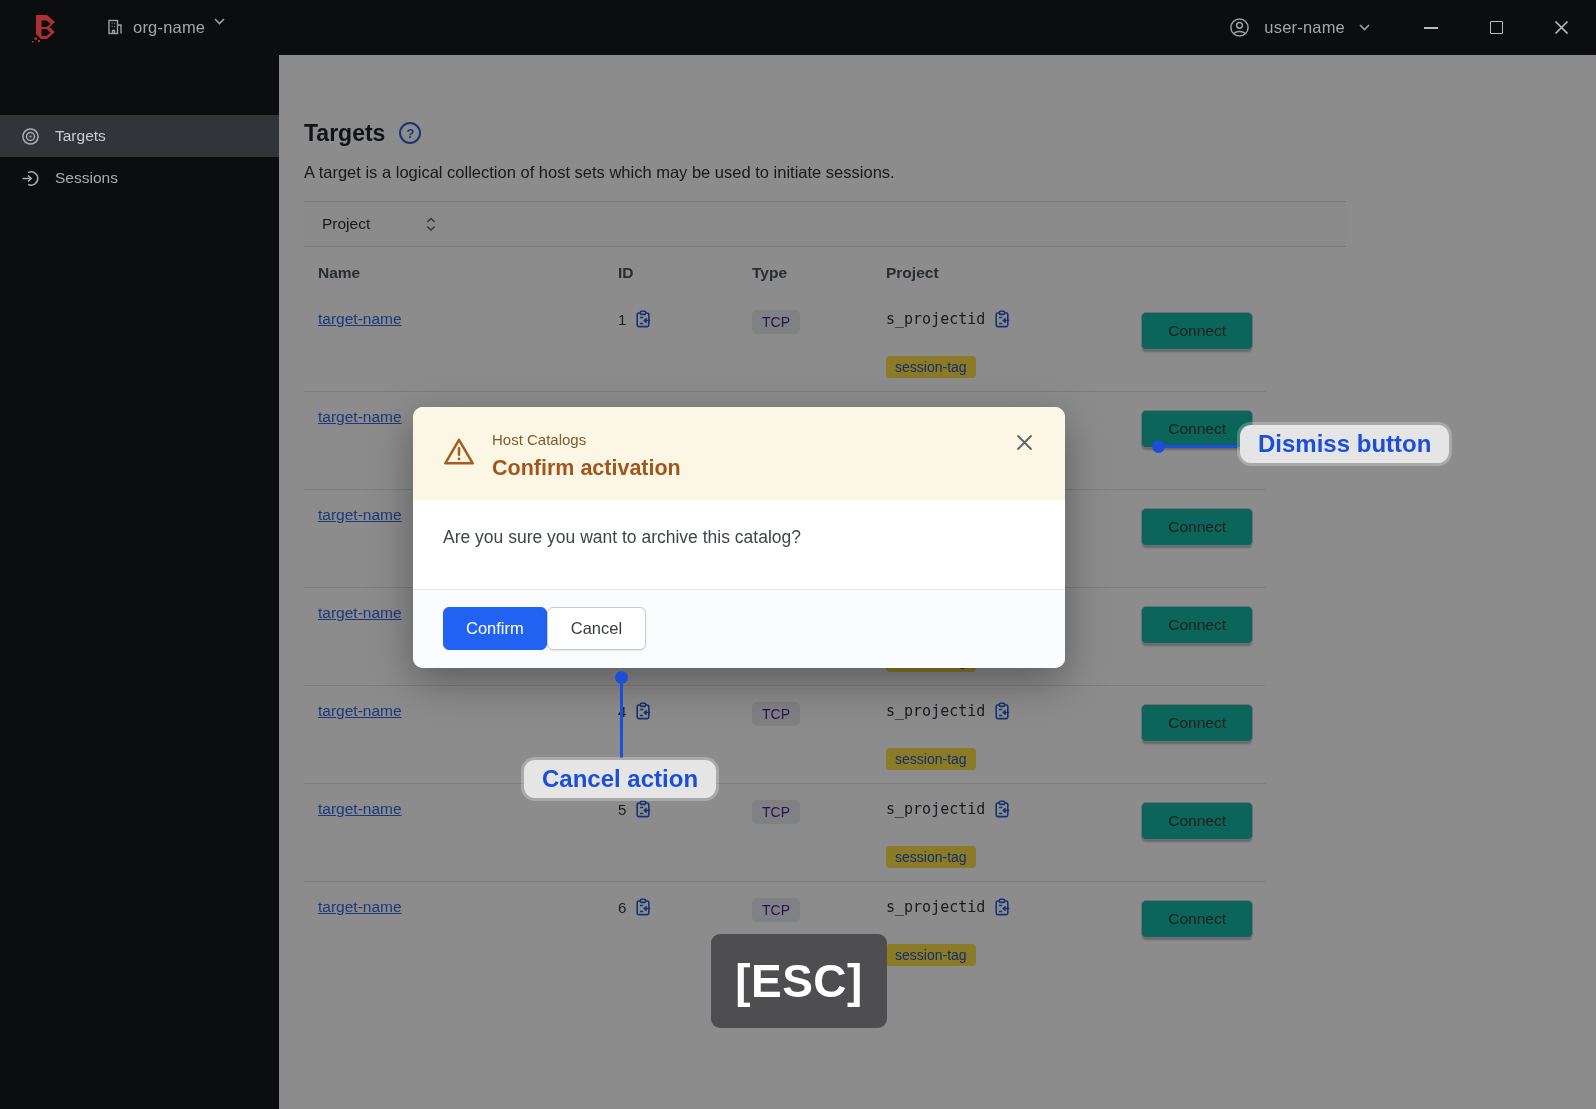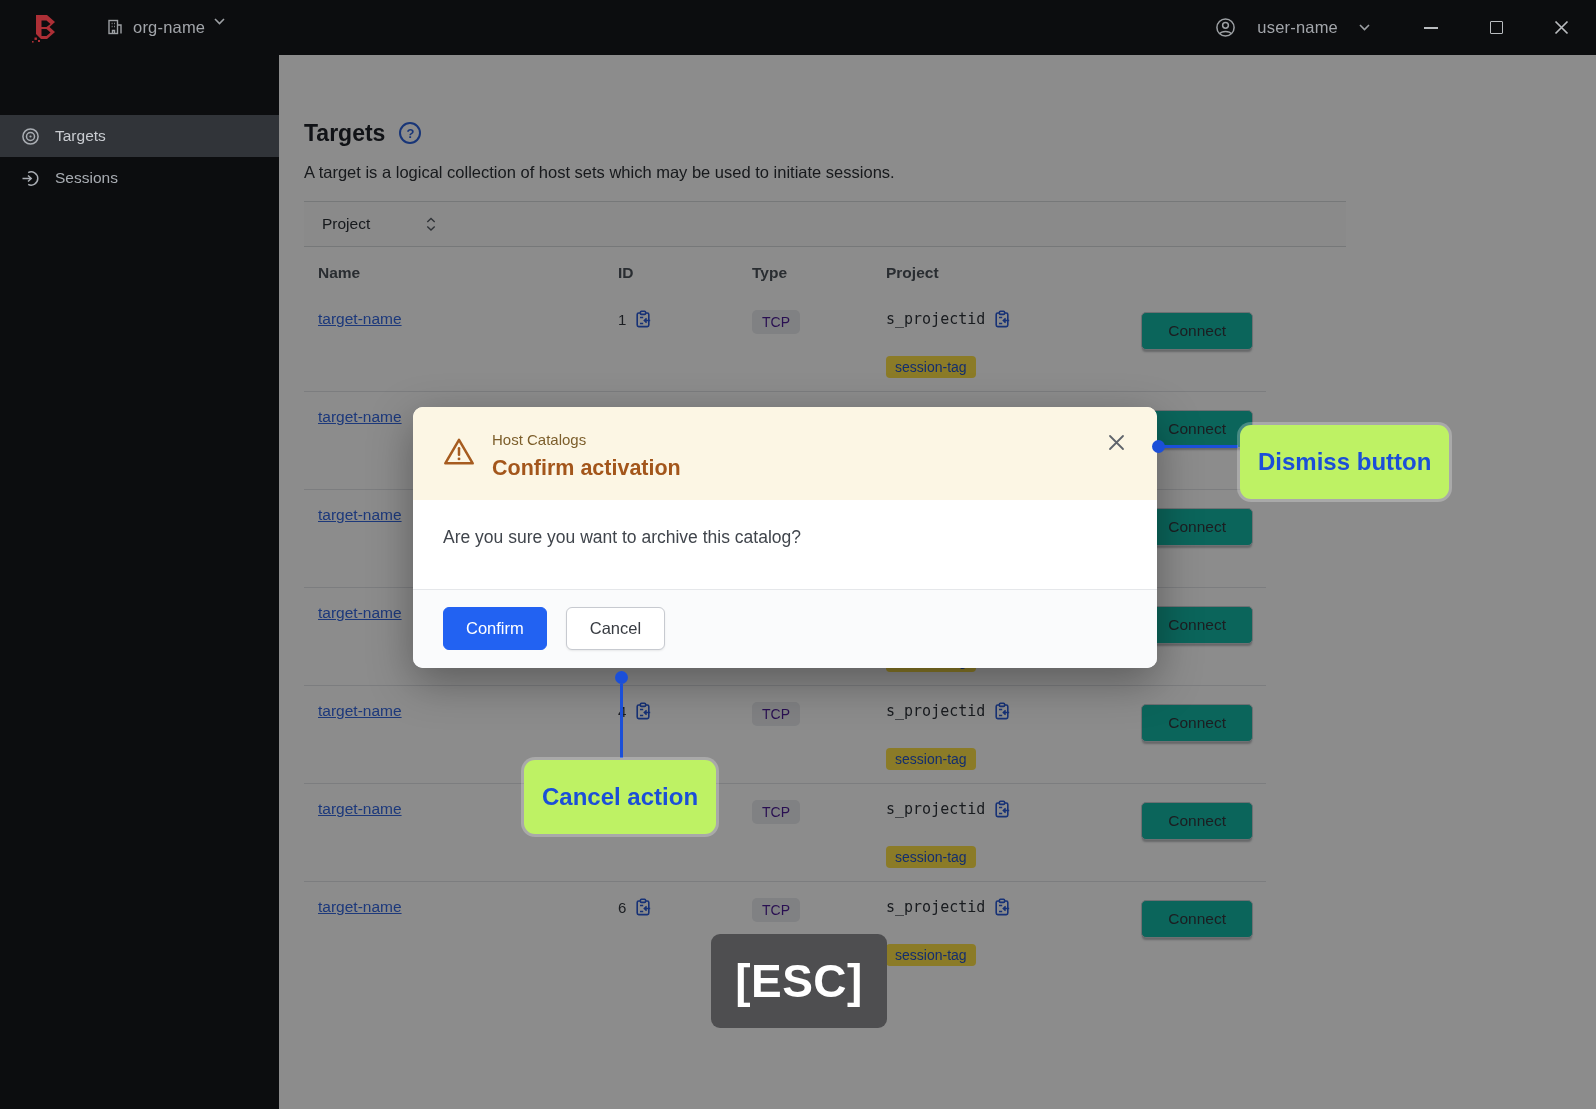--- a/index.html
+++ b/index.html
@@ -13,21 +13,21 @@
   
   .topbar {
     position:absolute; left:0; top:0; right:0; height:55px;
     background:#0c0d0f; display:flex; align-items:center;
     padding:0 26px; z-index:5;
   }
   .logo-wrap { width:30px; height:30px; margin-left:4px; }
   .org-switcher { display:flex; align-items:flex-start; gap:9px; margin-left:46px; color:#9ea2a8; cursor:pointer; }
   .org-label { font-size:16.5px; color:#a2a5aa; letter-spacing:.2px; }
   .topbar-right { margin-left:auto; display:flex; align-items:center; }
-  .user-switcher { display:flex; align-items:center; gap:21px; color:#9ea2a8; cursor:pointer; }
+  .user-switcher { display:flex; align-items:center; gap:14px; color:#9ea2a8; cursor:pointer; }
   .user-label { font-size:16.5px; color:#a2a5aa; letter-spacing:.2px; }
   .win-controls { display:flex; align-items:center; gap:47px; margin-left:52px; color:#b9bcbf; }
   .win-btn { display:flex; align-items:center; justify-content:center; width:18px; height:18px; cursor:pointer; }
   .glyph-min { display:block; width:14px; border-top:2px solid #b9bcbf; }
   .glyph-max { display:block; width:13px; height:13px; border:1.7px solid #b9bcbf; border-radius:1px; }
   
   .sidebar { position:absolute; left:0; top:55px; bottom:0; width:279px; background:#0c0d0f; z-index:5; padding-top:60px; }
   .side-item { height:42px; display:flex; align-items:center; gap:15px; padding-left:21px; color:#a9adb3; font-size:15.5px; cursor:pointer; }
   .side-item.active { background:#313439; color:#c9ccd1; }
   
@@ -59,40 +59,40 @@
     padding:4px 10px; border-radius:5px; }
   .r-project { font-family:"DejaVu Sans Mono", monospace; font-size:15px; color:#2e333a; }
   .tag { display:inline-block; margin-top:10px; background:#fde047; color:#2554c7;
     font-size:14px; padding:3px 9px; border-radius:4px; }
   .connect-btn { display:block; margin:2px 13px 0 auto; background:#14b8a6; border:1px solid #c9ccd1;
     border-radius:5px; padding:9px 26px; font-size:15.5px; color:#33373d; cursor:pointer;
     font-family:"Liberation Sans", sans-serif; box-shadow:0 3px 2px -1px rgba(101,106,112,.45); }
   
   .scrim { position:absolute; left:279px; top:55px; right:0; bottom:0; background:rgba(0,0,0,.45); z-index:10; }
   
-  .modal { position:absolute; left:413px; top:407px; width:744px; border-radius:10px; overflow:hidden;
+  .modal { position:absolute; left:413px; top:407px; width:652px; border-radius:10px; overflow:hidden;
     background:#ffffff; z-index:20; box-shadow:0 14px 44px rgba(0,0,0,.35); }
   .modal-header { background:#fcf6e4; padding:23px 30px 19px 30px; display:flex; gap:17px; position:relative; }
   .warn-icon { margin-top:7px; flex:0 0 auto; }
   .modal-eyebrow { font-size:15px; line-height:20px; color:#7c5e2b; }
   .modal-title { margin-top:5px; font-size:21.5px; line-height:26px; font-weight:700; color:#a3561b; }
   .modal-close { position:absolute; right:30px; top:24px; width:22px; height:22px; display:flex;
     align-items:center; justify-content:center; cursor:pointer; }
   .modal-body { padding:27px 30px 41px 30px; font-size:17.5px; color:#40454c; }
   .modal-footer { background:#fafbfc; border-top:1px solid #e5e7ea; padding:17px 14px 18px 30px;
-    display:flex; align-items:center; gap:19px; }
+    display:flex; align-items:center; }
   .btn { border-radius:6px; font-size:16.5px; padding:11px 22px; cursor:pointer;
     font-family:"Liberation Sans", sans-serif; }
   .btn-primary { background:#2262f2; border:1px solid #2262f2; color:#ffffff; }
   .btn-secondary { background:#ffffff; border:1px solid #c7cad0; color:#383c42; padding:11px 23px;
     box-shadow:0 1px 2px rgba(0,0,0,.08); }
   
   .anno { position:absolute; z-index:30; }
-  .anno-pill { background:#bef264; color:#1b4fd8; font-weight:700; font-size:24px;
-    padding:23px 18px; border-radius:11px; white-space:nowrap; box-shadow:0 0 0 3px rgba(255,255,255,.25); }
+  .anno-pill { background:#e5e5e5; color:#1b4fd8; font-weight:700; font-size:24px;
+    padding:5px 18px; border-radius:11px; white-space:nowrap; box-shadow:0 0 0 3px rgba(255,255,255,.25); }
   .anno-dot { width:13px; height:13px; border-radius:50%; background:#1b4fd8; }
   .anno-line-h { height:3px; background:#1b4fd8; }
   .anno-line-v { width:3px; background:#1b4fd8; }
   .esc-box { position:absolute; left:711px; top:934px; width:176px; height:94px; background:#4e4e50;
     border-radius:9px; color:#ffffff; font-size:46px; font-weight:700; display:flex;
     align-items:center; justify-content:center; z-index:30; letter-spacing:.5px; }
   svg { display:block; }
 </style>
 </head>
 <body>

